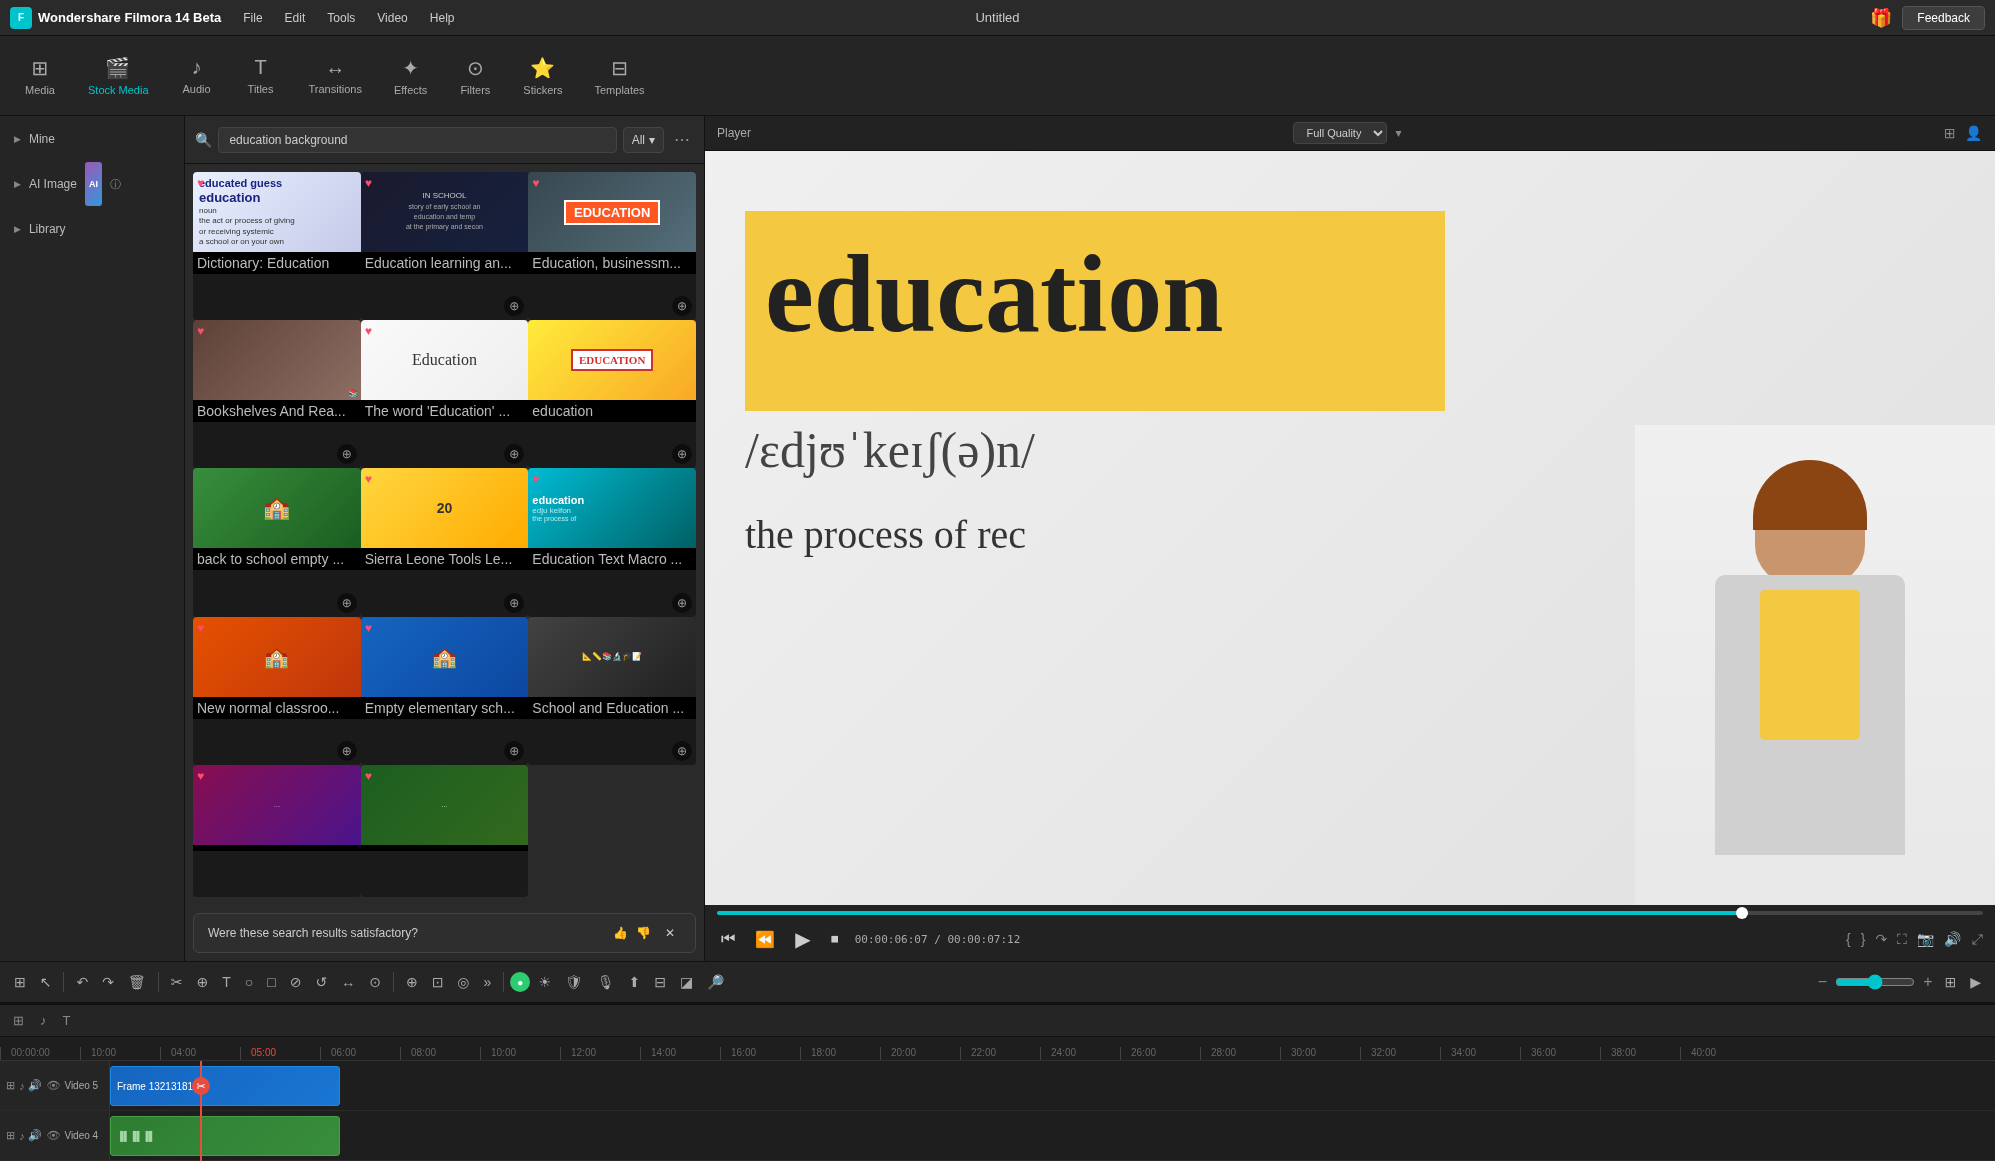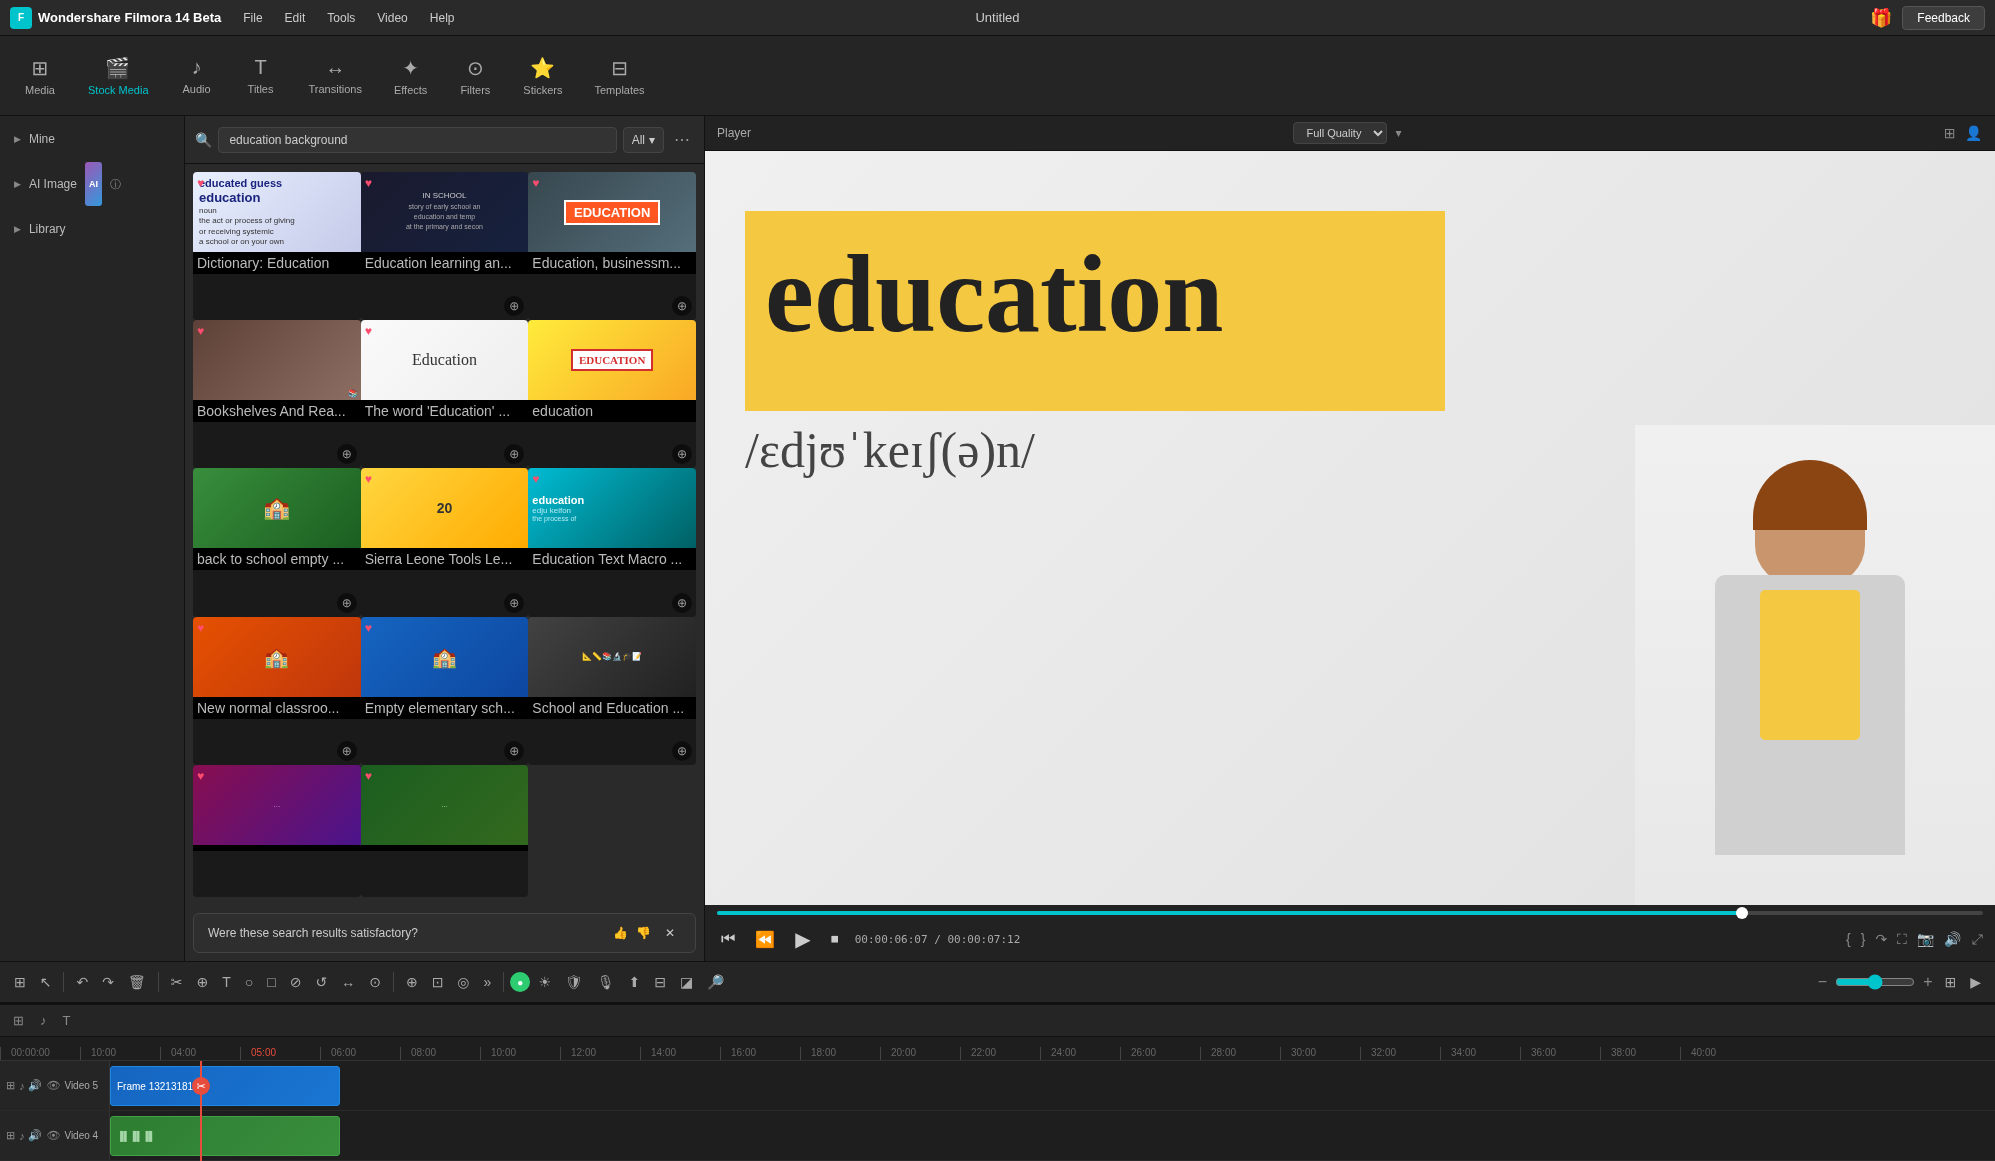--- a/index.html
+++ b/index.html
@@ -382,20 +382,21 @@
     </div>
     <div id="video-preview">
       <div class="preview-bg">
 
         <div class="preview-yellow-block"></div>
 
         <div class="preview-text-education">education</div>
 
         <div class="preview-ipa">/ɛdjʊˈkeɪʃ(ə)n/</div>
 
+        <div class="preview-process">the process of rec</div>
 
         <div style="position:absolute;right:0;top:0;width:380px;height:100%;overflow:hidden;display:flex;align-items:flex-end;justify-content:flex-end;">
           <div style="width:360px;height:480px;background:linear-gradient(180deg,#f0f0f0 0%,#e8e8e8 100%);position:relative;">
 
             <div style="position:absolute;bottom:0;left:40px;width:280px;height:460px;">
 
               <div style="position:absolute;top:20px;left:80px;width:110px;height:120px;background:#c8956c;border-radius:55px 55px 40px 40px;"></div>
 
               <div style="position:absolute;top:15px;left:78px;width:114px;height:70px;background:#8b4513;border-radius:57px 57px 0 0;"></div>
 

